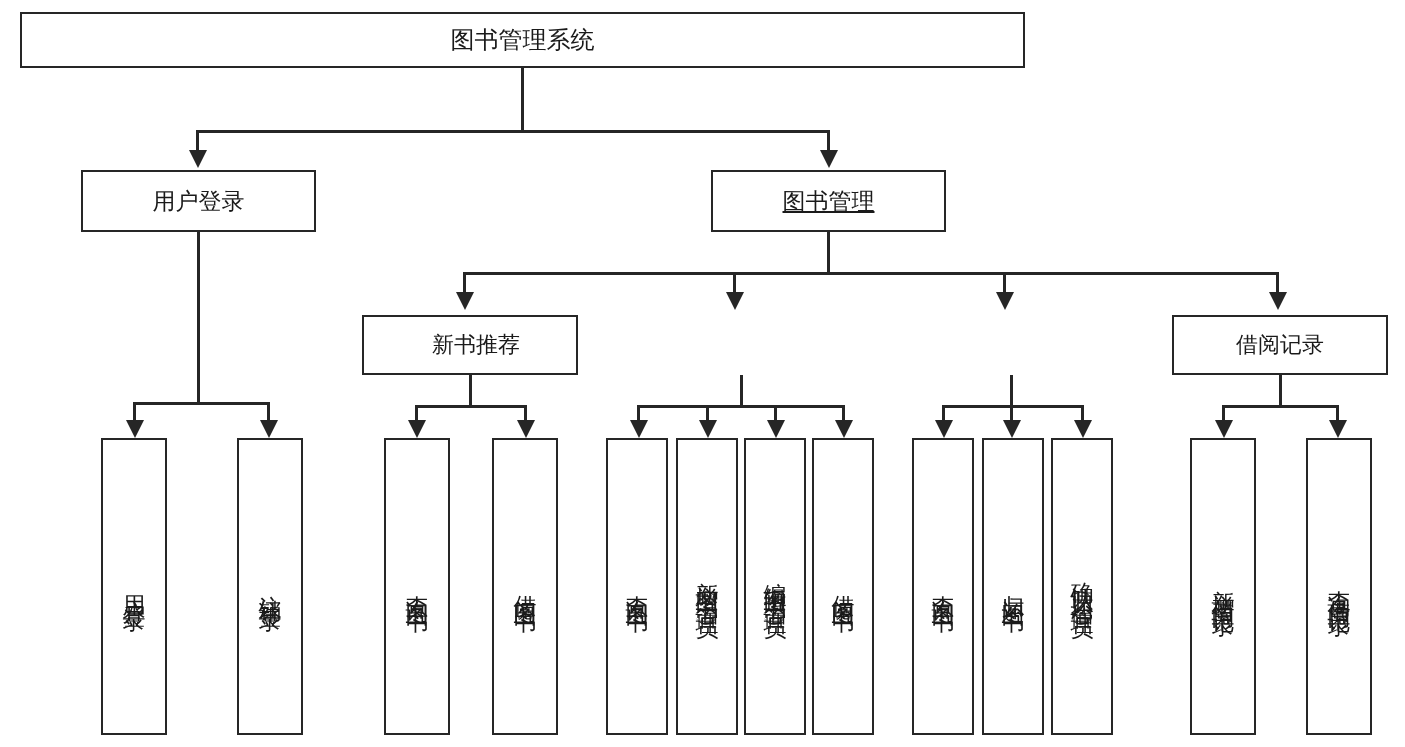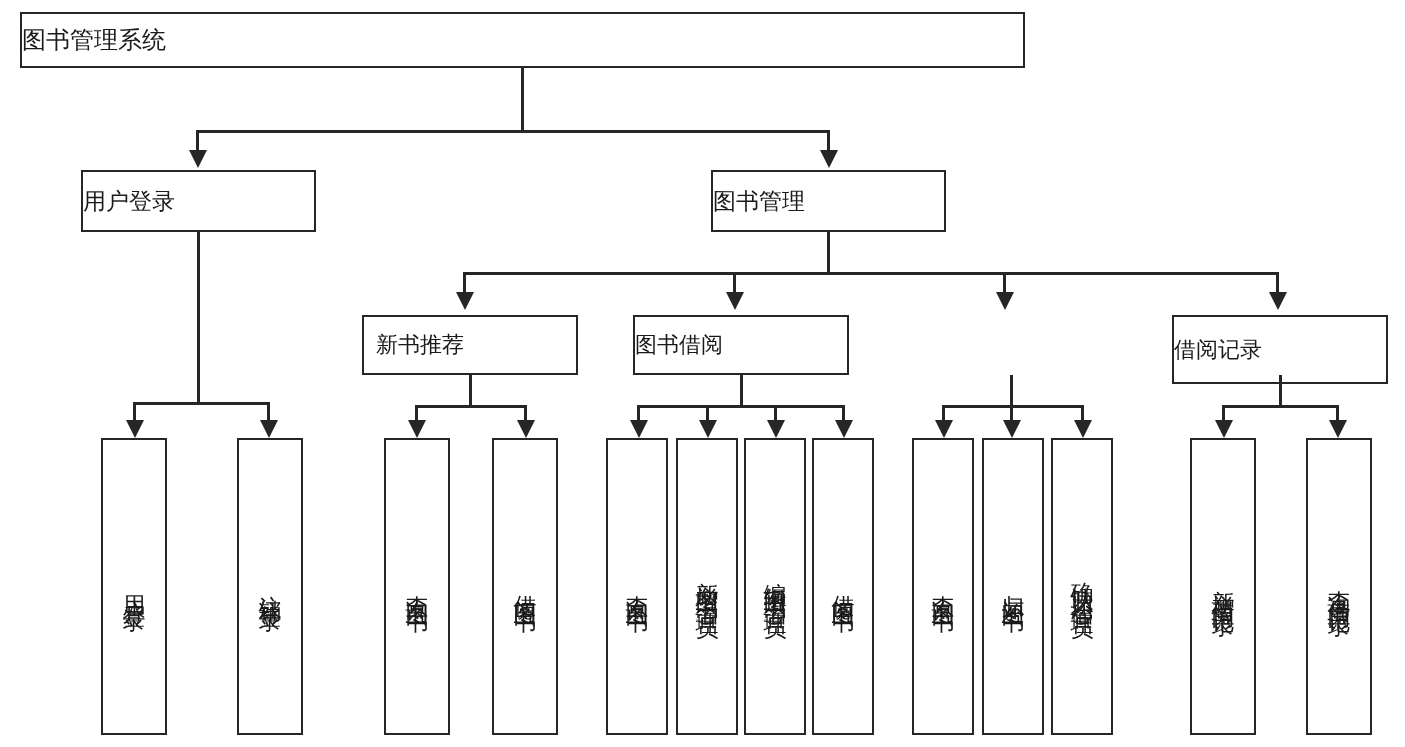--- a/index.html
+++ b/index.html
@@ -16,21 +16,21 @@
     overflow: hidden;
   }
 
   
   .node {
     position: absolute;
     background: #ffffff;
     border: 2px solid #262626;
     display: flex;
     align-items: center;
-    justify-content: flex-start;
+    justify-content: center;
     color: #1a1a1a;
   }
   .node.root   { font-size: 24px; }
   .node.lvl2   { font-size: 23px; }
   .node.lvl3   { font-size: 22px; }
 
   
   .node.leaf {
     font-size: 23px;
     writing-mode: vertical-rl;
@@ -86,21 +86,21 @@
   <div class="ln h" style="left:196px; top:130px; width:632px; height:3px;"></div>
 
   <div class="ln v" style="left:196px; top:130px; width:3px; height:22px;"></div>
   <div class="arrow" style="left:189px; top:150px;"></div>
   <div class="ln v" style="left:827px; top:130px; width:3px; height:22px;"></div>
   <div class="arrow" style="left:820px; top:150px;"></div>
 
   <div class="node lvl2" style="left:81px; top:170px; width:235px; height:62px;">
     <span class="label">用户登录</span>
   </div>
-  <div class="node lvl2" style="left:711px; top:170px; width:235px; height:62px;">
+  <div class="node lvl2" style="left:711px; top:170px; width:235px; height:62px;text-decoration:underline;">
     <span class="label">图书管理</span>
   </div>
 
   <div class="ln v" style="left:197px; top:232px; width:3px; height:172px;"></div>
   <div class="ln h" style="left:133px; top:402px; width:137px; height:3px;"></div>
   <div class="ln v" style="left:133px; top:402px; width:3px; height:20px;"></div>
   <div class="arrow" style="left:126px; top:420px;"></div>
   <div class="ln v" style="left:267px; top:402px; width:3px; height:20px;"></div>
   <div class="arrow" style="left:260px; top:420px;"></div>
 
@@ -111,24 +111,21 @@
   <div class="ln v" style="left:733px; top:272px; width:3px; height:22px;"></div>
   <div class="arrow" style="left:726px; top:292px;"></div>
   <div class="ln v" style="left:1003px; top:272px; width:3px; height:22px;"></div>
   <div class="arrow" style="left:996px; top:292px;"></div>
   <div class="ln v" style="left:1276px; top:272px; width:3px; height:22px;"></div>
   <div class="arrow" style="left:1269px; top:292px;"></div>
 
   <div class="node lvl3" style="left:362px; top:315px; width:216px; height:60px;padding-left:12px;">
     <span class="label">新书推荐</span>
   </div>
-  <div class="node lvl3" style="left:633px; top:315px; width:216px; height:60px;">
-    <span class="label">图书借阅</span>
-  </div>
-  <div class="node lvl3" style="left:1172px; top:315px; width:216px; height:69px;">
+  <div class="node lvl3" style="left:1172px; top:315px; width:216px; height:60px;">
     <span class="label">借阅记录</span>
   </div>
 
   <div class="ln v" style="left:469px; top:375px; width:3px; height:32px;"></div>
   <div class="ln h" style="left:415px; top:405px; width:112px; height:3px;"></div>
   <div class="ln v" style="left:415px; top:405px; width:3px; height:18px;"></div>
   <div class="arrow" style="left:408px; top:420px;"></div>
   <div class="ln v" style="left:524px; top:405px; width:3px; height:18px;"></div>
   <div class="arrow" style="left:517px; top:420px;"></div>
 

